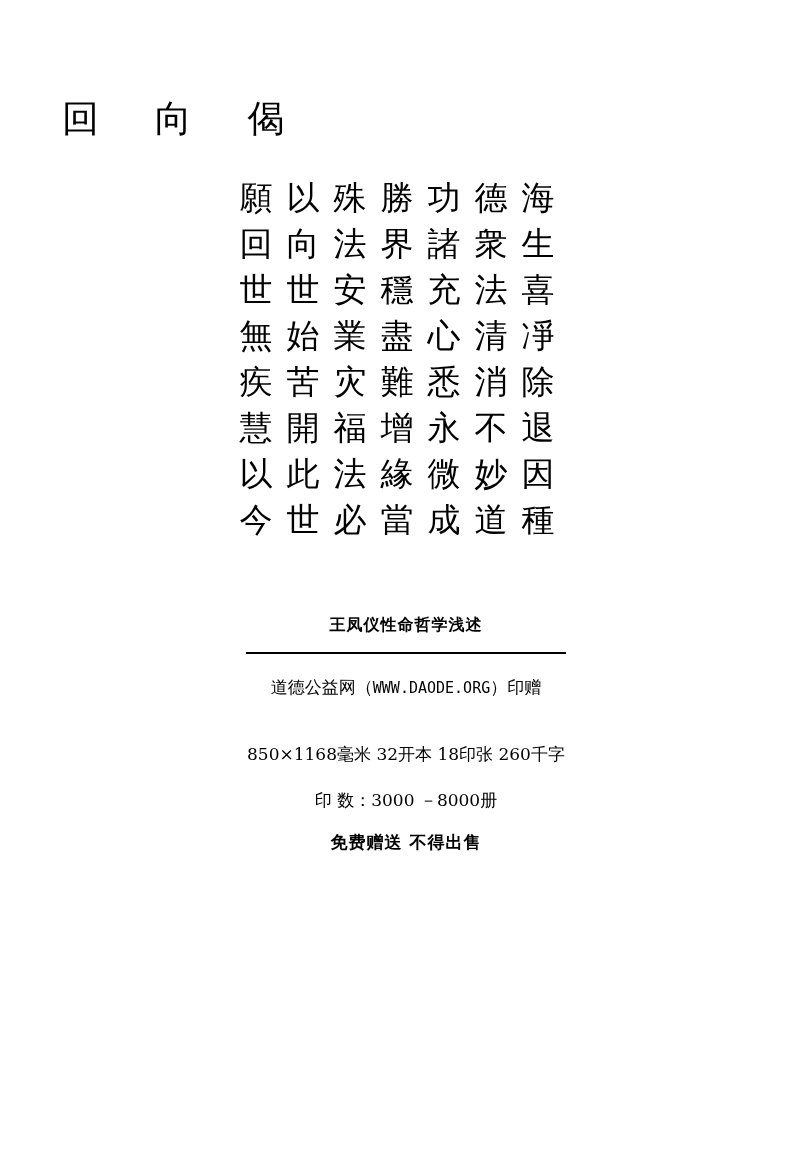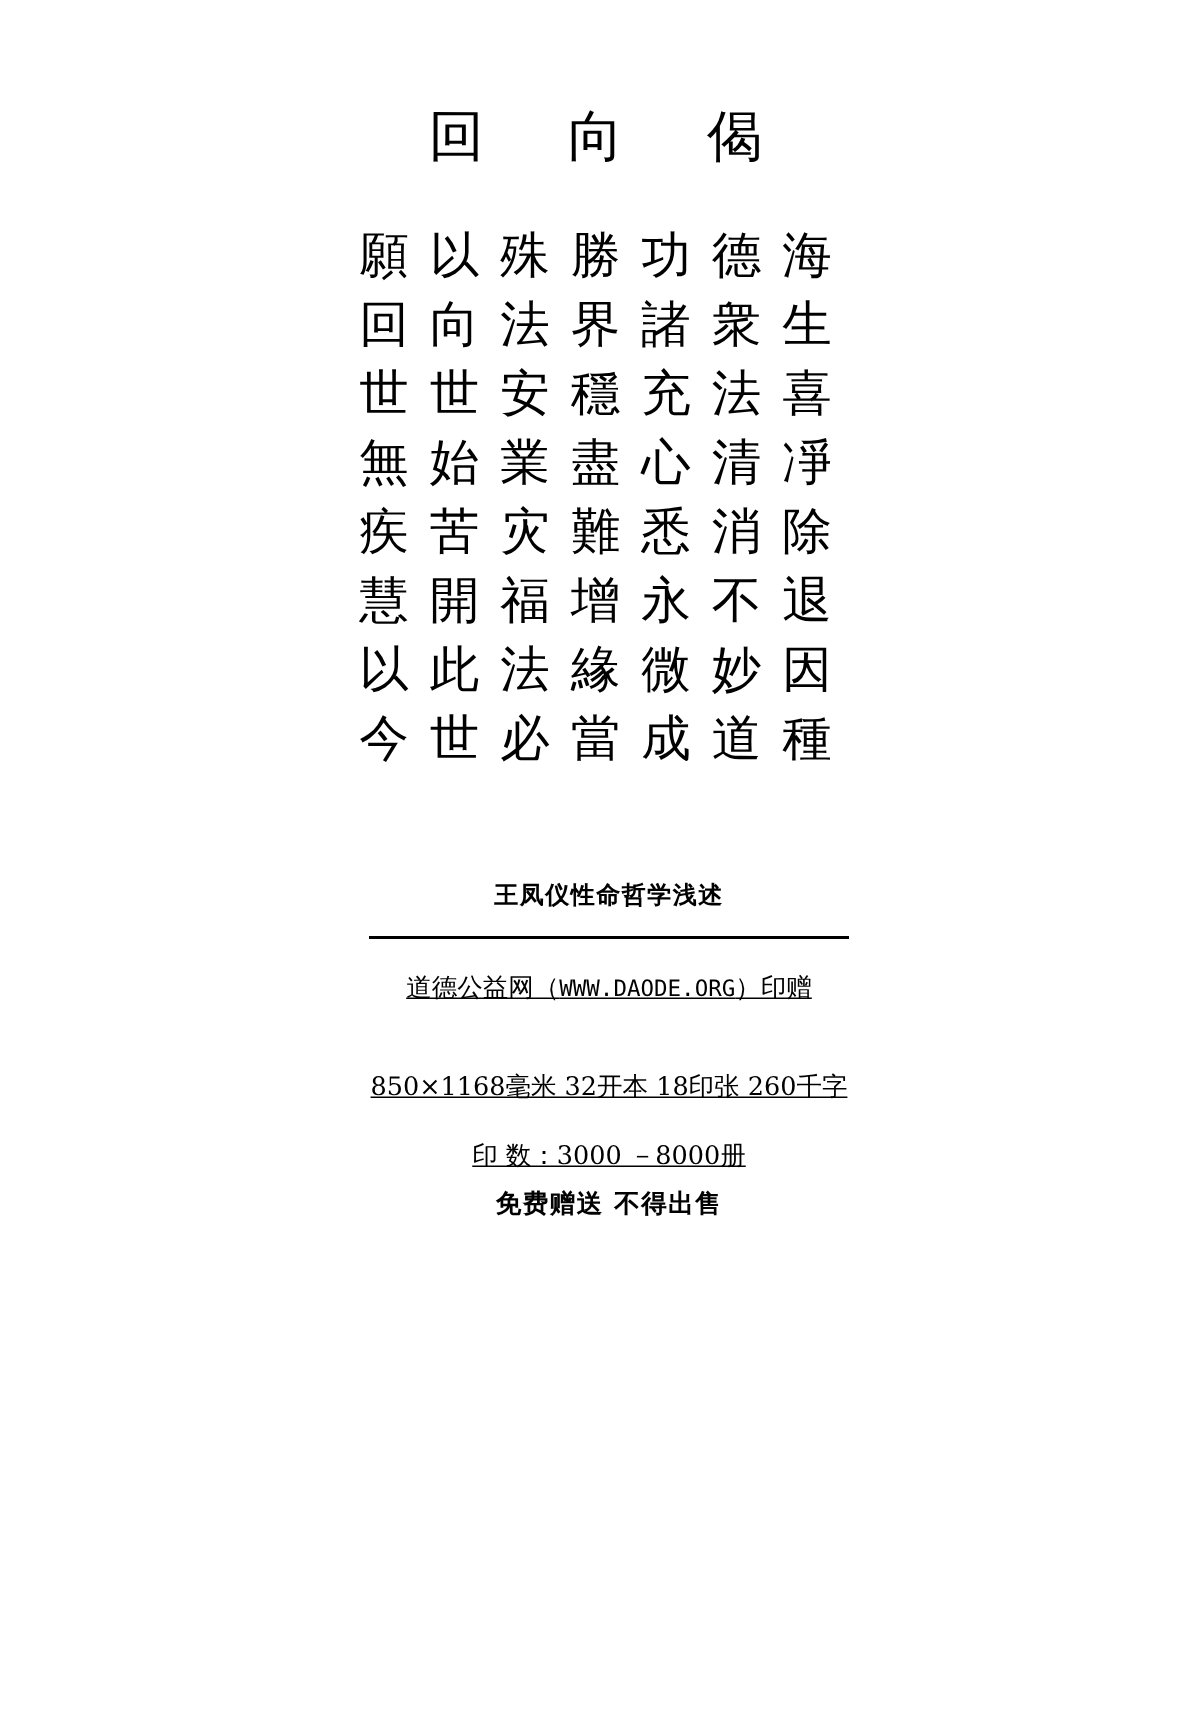--- a/index.html
+++ b/index.html
@@ -18,29 +18,30 @@
   .page {
     width: 794px;
     height: 1149px;
     box-sizing: border-box;
     padding: 0;
     position: relative;
   }
 
   
   .verse-title {
-    margin-top: 72px;
-    text-align: center;
+    margin-top: 100px;
+    text-align: left;
     font-family: "DejaVu Serif", serif;
     font-size: 37px;
     letter-spacing: 22px;
     text-indent: 22px;
     font-weight: 400;
     color: #000;
     line-height: 1;
+    padding-left: 40px;
   }
   .verse-grid {
     margin-top: 38px;
     display: flex;
     flex-direction: column;
     align-items: center;
     gap: 0px;
   }
   .verse-row {
     display: flex;
@@ -75,31 +76,30 @@
     height: 2px;
     background: #000;
     margin: 16px auto 18px auto;
   }
   .colo-line {
     font-family: "DejaVu Serif", serif;
     font-size: 17px;
     line-height: 30px;
     color: #000;
     white-space: nowrap;
-    text-decoration: underline;
   }
   .mono {
     font-family: "DejaVu Sans Mono", monospace;
     font-size: 15px;
     letter-spacing: 0px;
   }
   .spacer-sm { height: 10px; }
   .colo-line.tight { line-height: 29px; margin-top: 17px; }
   .free-line {
-    margin-top: 5px;
+    margin-top: 16px;
     font-family: "DejaVu Sans", sans-serif;
     font-weight: bold;
     font-size: 17px;
     letter-spacing: 1px;
   }
 </style>
 </head>
 <body>
 
 <div class="page">

